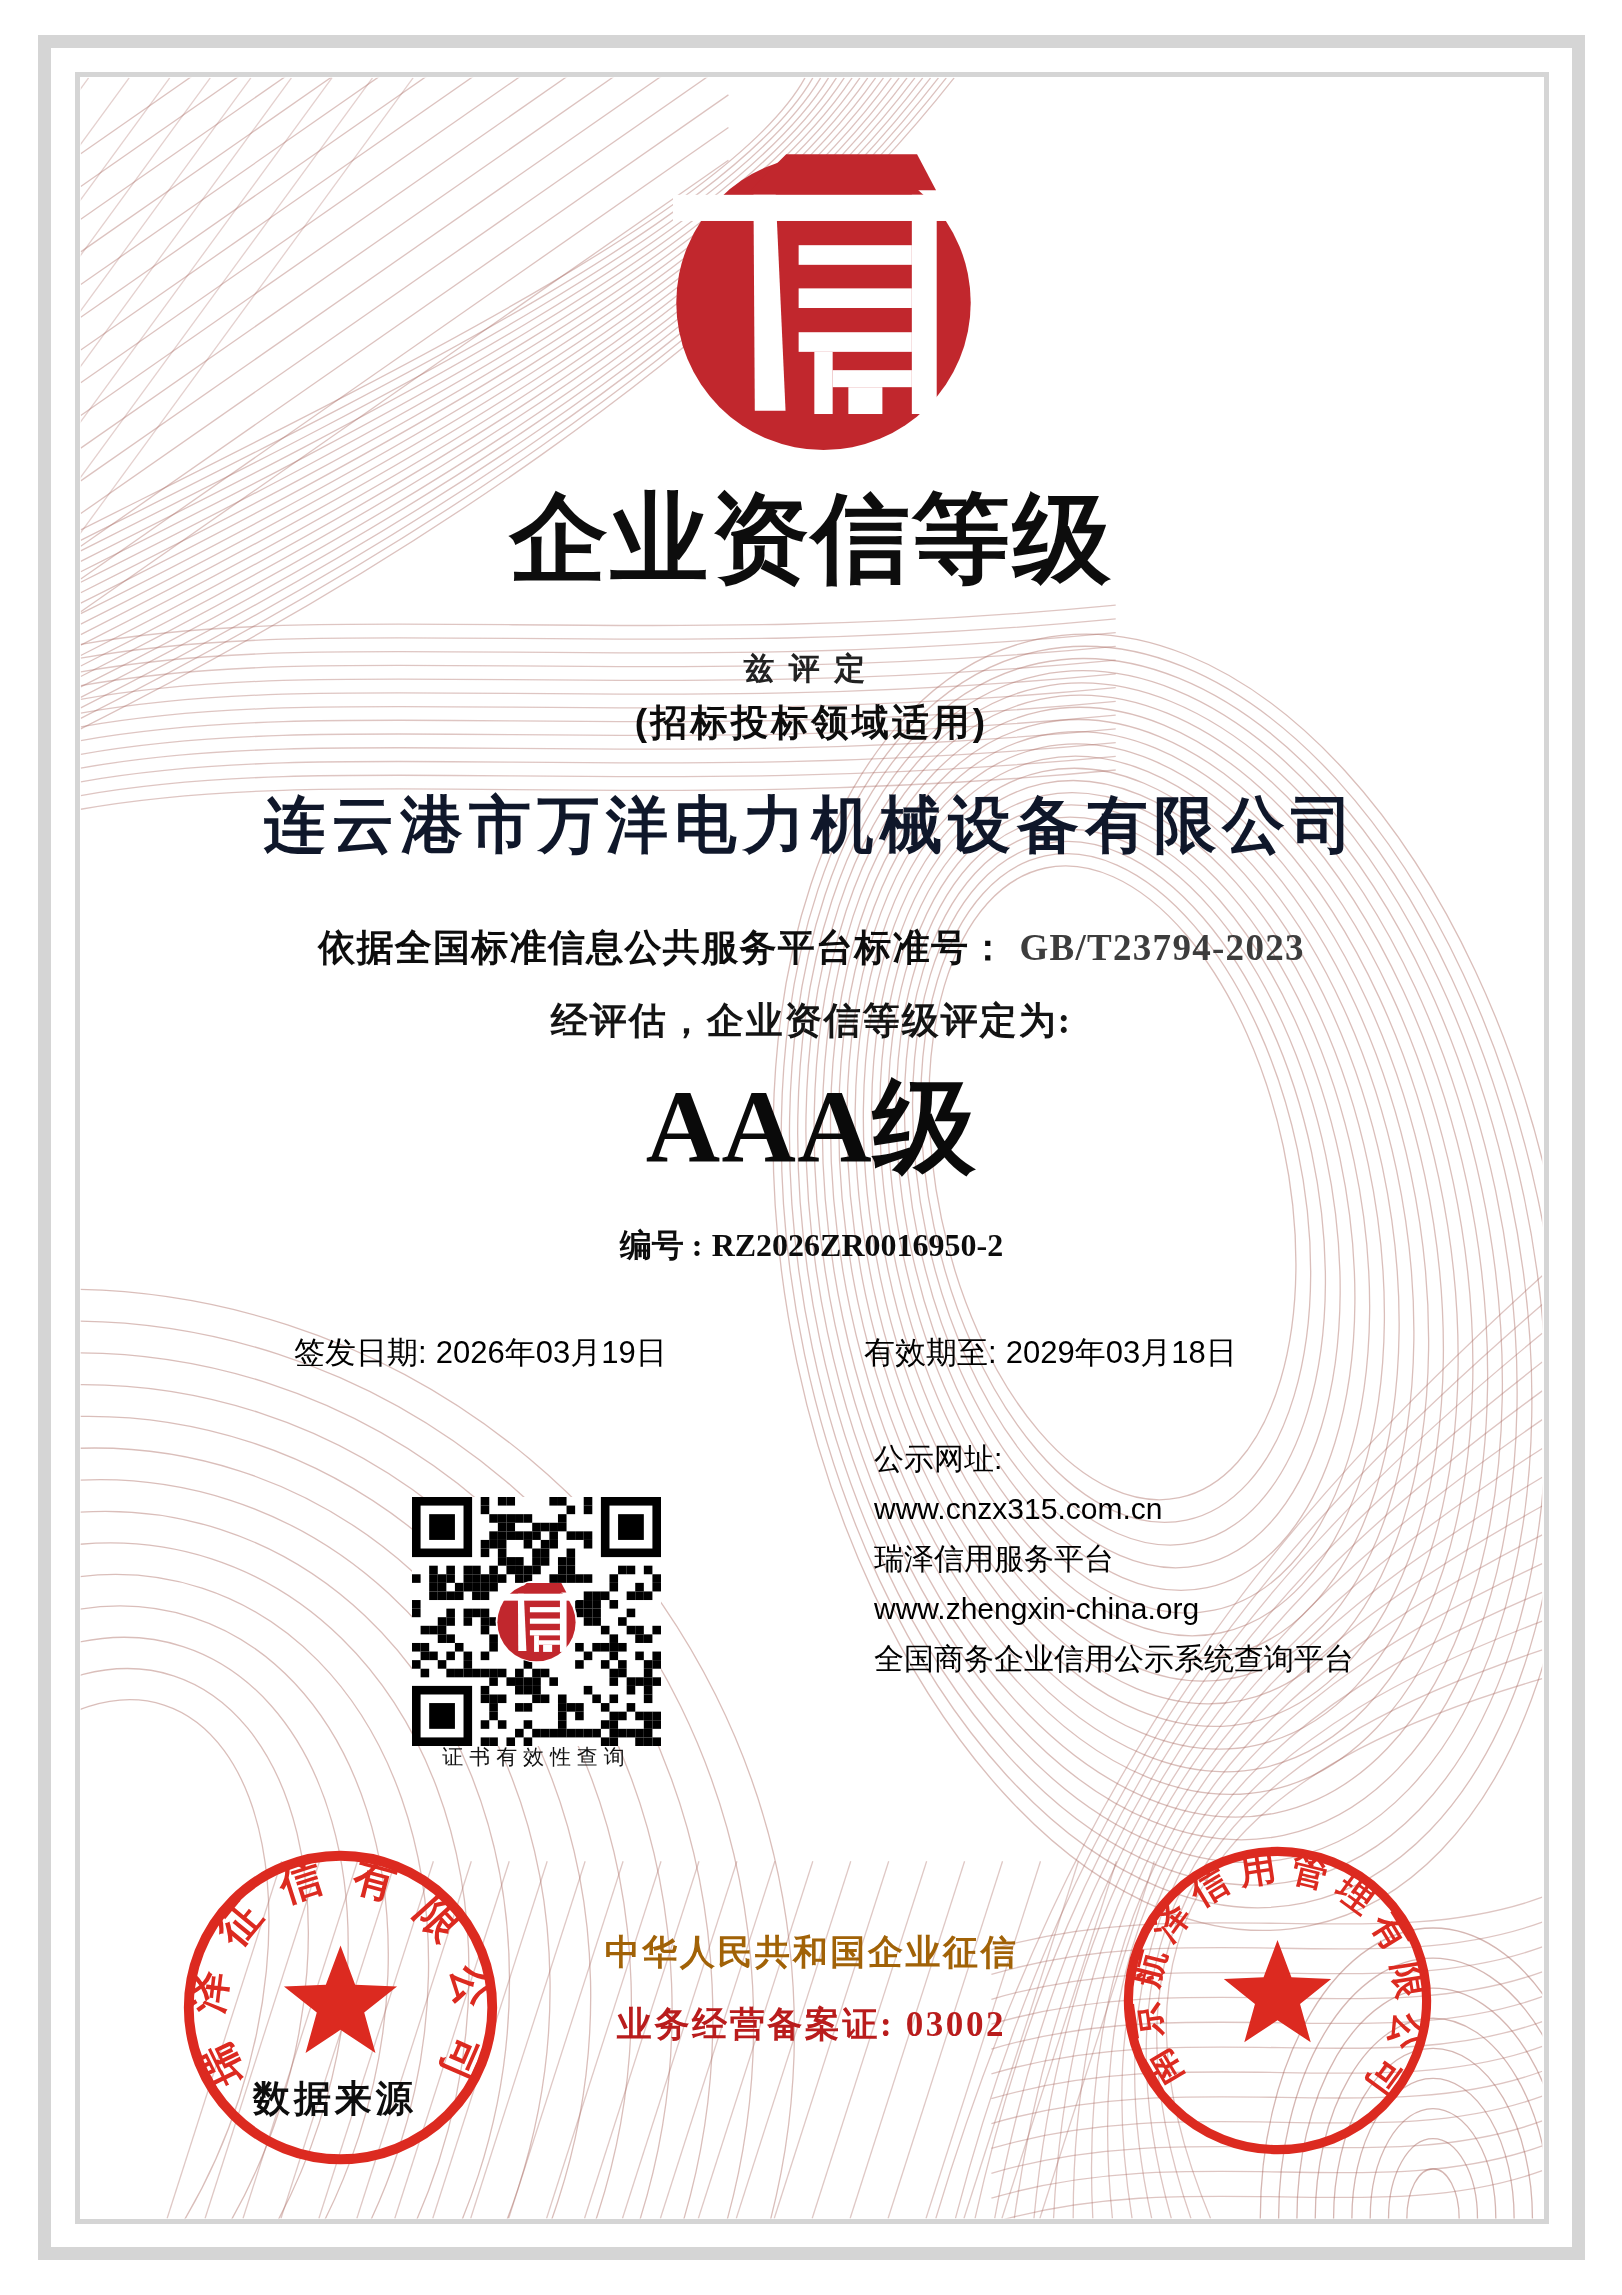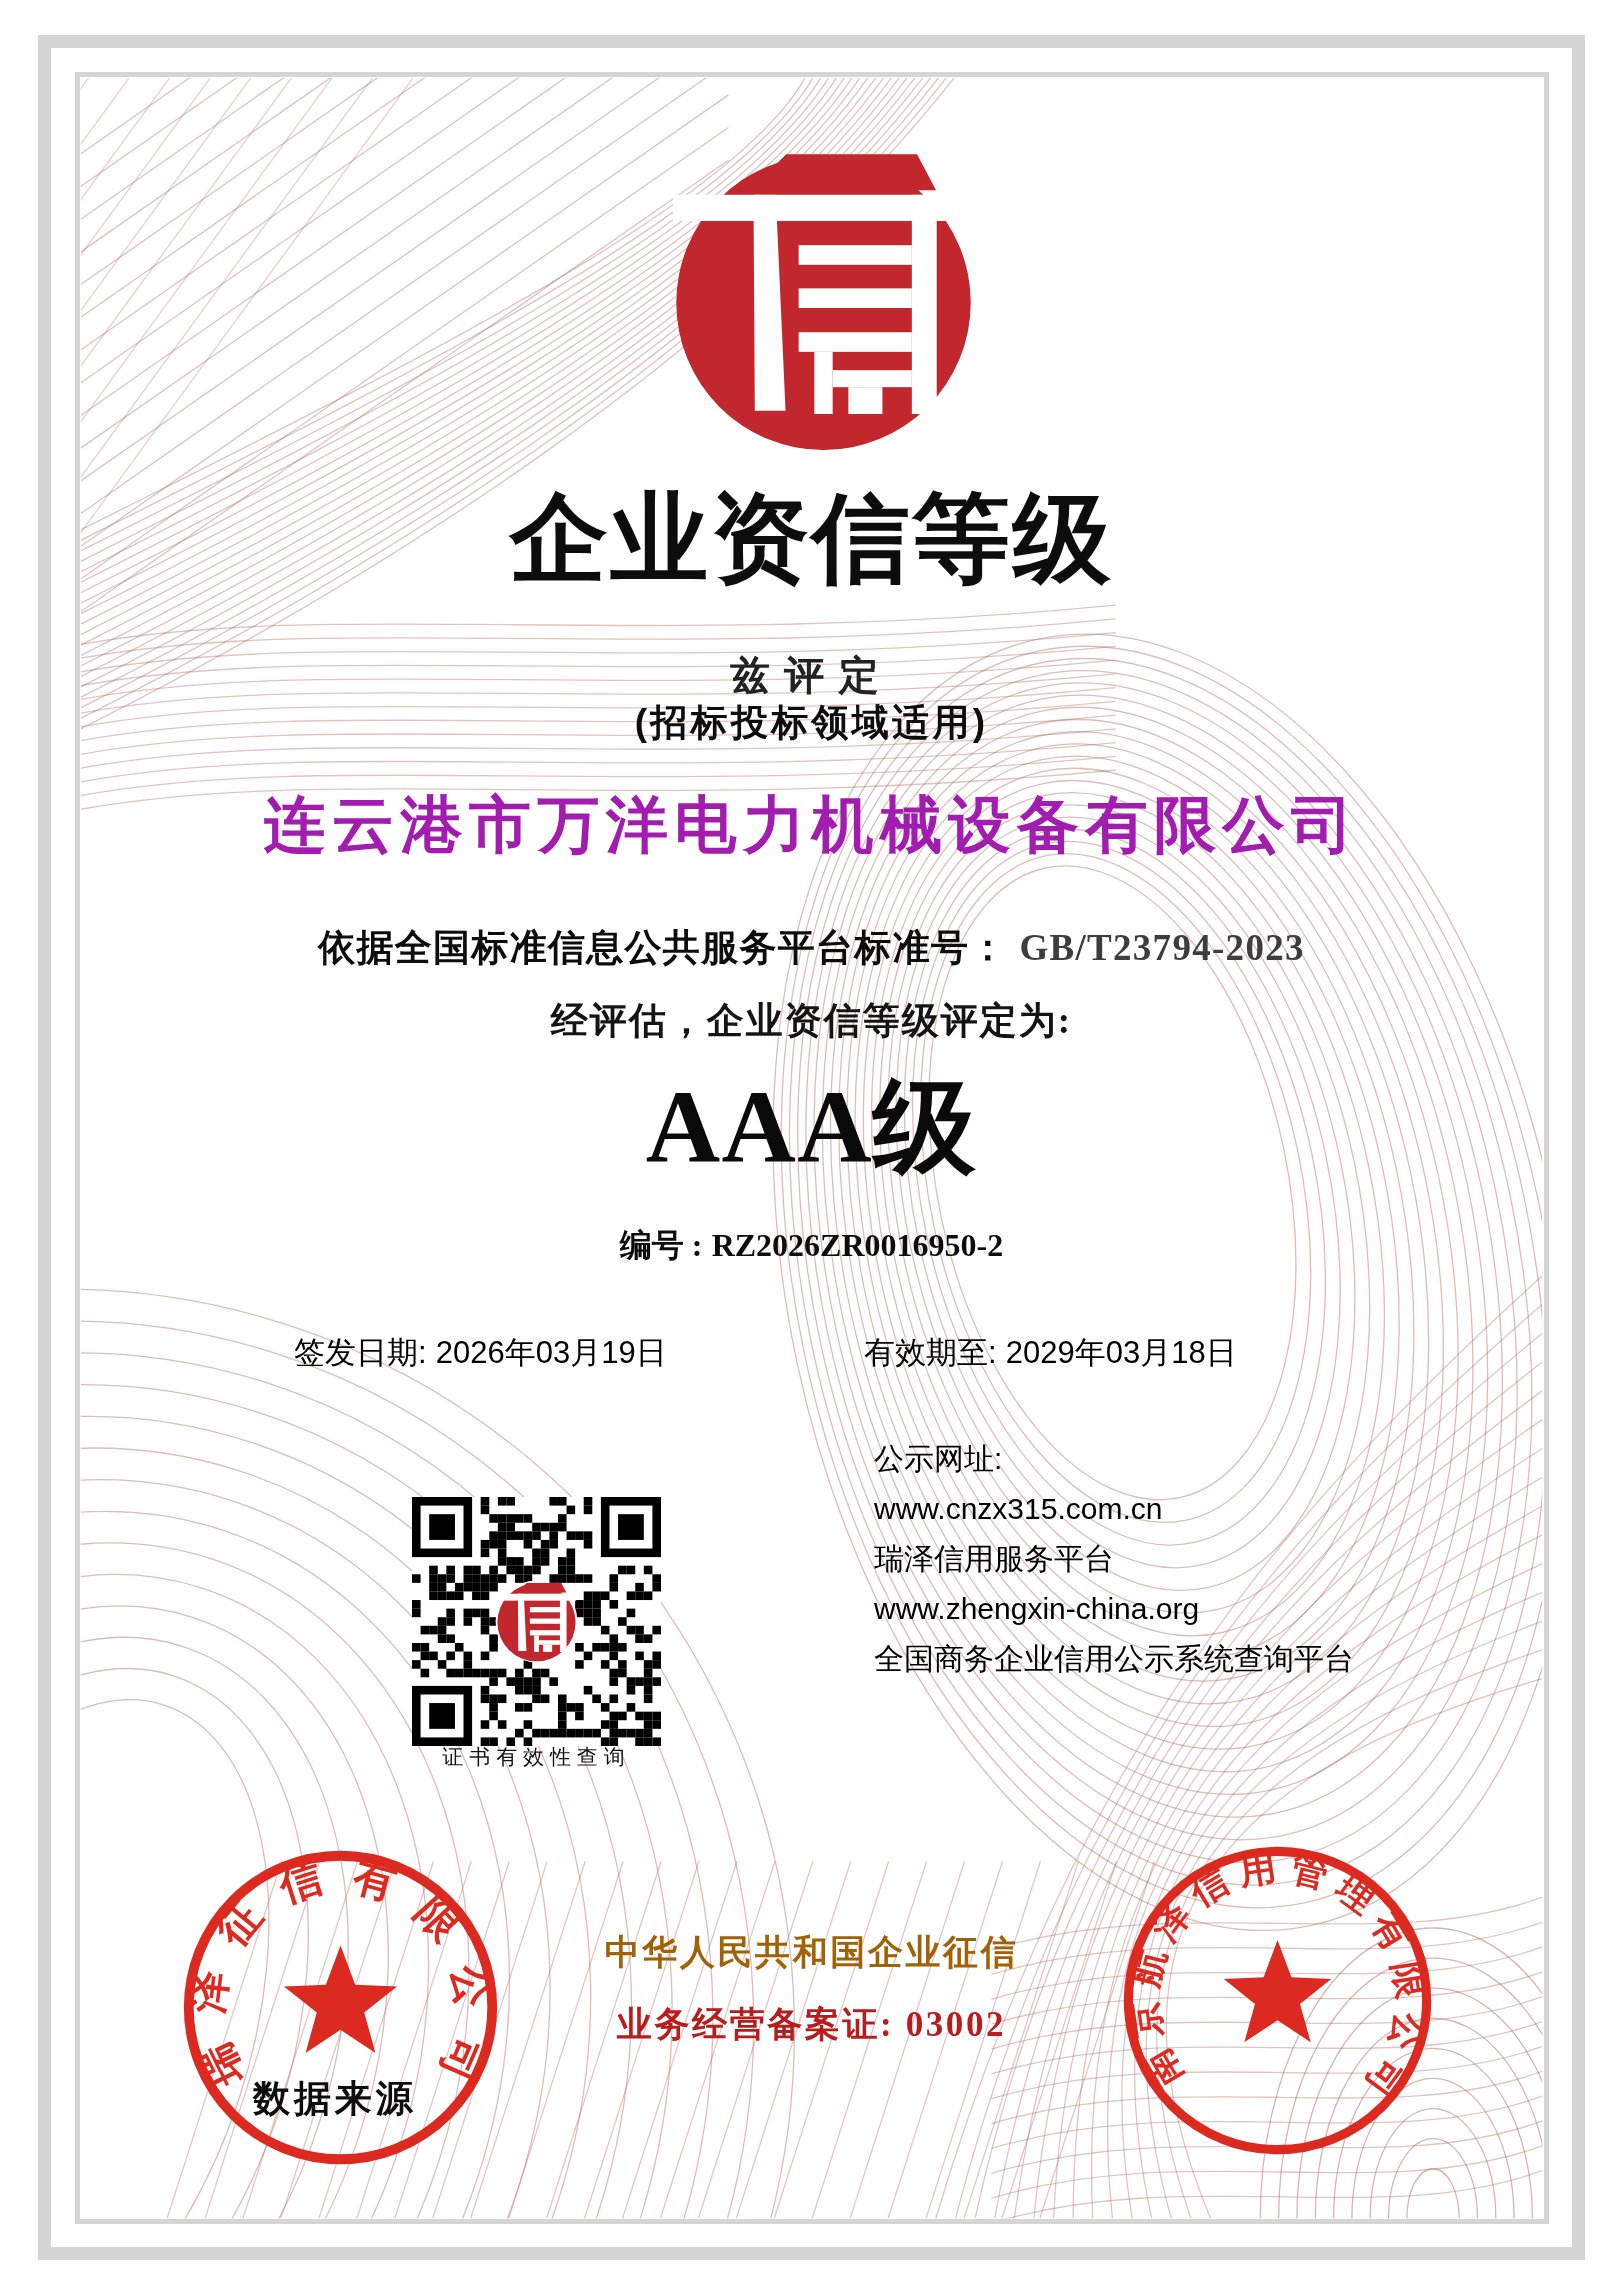--- a/index.html
+++ b/index.html
@@ -5,23 +5,23 @@
   html,body{margin:0;padding:0;background:#ffffff;}
   .page{position:relative;width:1623px;height:2295px;background:#ffffff;overflow:hidden;
         font-family:"Liberation Serif","DejaVu Serif",serif;}
   .abs{position:absolute;}
   .frame-outer{left:38px;top:35px;width:1521px;height:2199px;border:13px solid #d5d5d5;}
   .frame-inner{left:75px;top:72px;width:1464px;height:2142px;border:5.9px solid #d5d5d5;}
   .serif{font-family:"Liberation Serif","DejaVu Serif",serif;}
   .sans{font-family:Liberation Sans, sans-serif;}
   .ctr{left:0;width:100%;text-align:center;}
   .page-title{top:474px;font-size:98px;font-weight:bold;color:#0d0d0d;letter-spacing:2.6px;}
-  .issued{top:648px;font-size:40px;font-weight:bold;color:#222;letter-spacing:14.4px;}
+  .issued{top:648px;font-size:31px;font-weight:bold;color:#222;letter-spacing:14.4px;}
   .scope{top:698px;font-size:37px;font-weight:bold;color:#0d0d0d;letter-spacing:3.3px;}
-  .company{top:783px;font-size:62px;font-weight:bold;color:#a21caf;letter-spacing:6.5px;}
+  .company{top:783px;font-size:62px;font-weight:bold;color:#0f172a;letter-spacing:6.5px;}
   .standard{top:923px;font-size:37px;font-weight:bold;color:#0d0d0d;letter-spacing:1.3px;}
   .standard .num{color:#3d3d3d;margin-left:11.8px;font-family:"Liberation Serif","DejaVu Serif",serif;}
   .assess{top:996px;font-size:37px;font-weight:bold;color:#141414;letter-spacing:2px;}
   .rating{top:1059px;font-size:103px;font-weight:bold;color:#0a0a0a;letter-spacing:1.3px;}
   .serial{top:1224px;font-size:32px;font-weight:bold;color:#0d0d0d;}
   .serial .num{margin-left:9.2px;margin-top:35px;}
   .dateline{top:1332px;font-size:31px;color:#000;}
   .dl-left{left:294px;}
   .dl-right{left:864px;}
   .dateline .val{margin-left:9.2px;}

